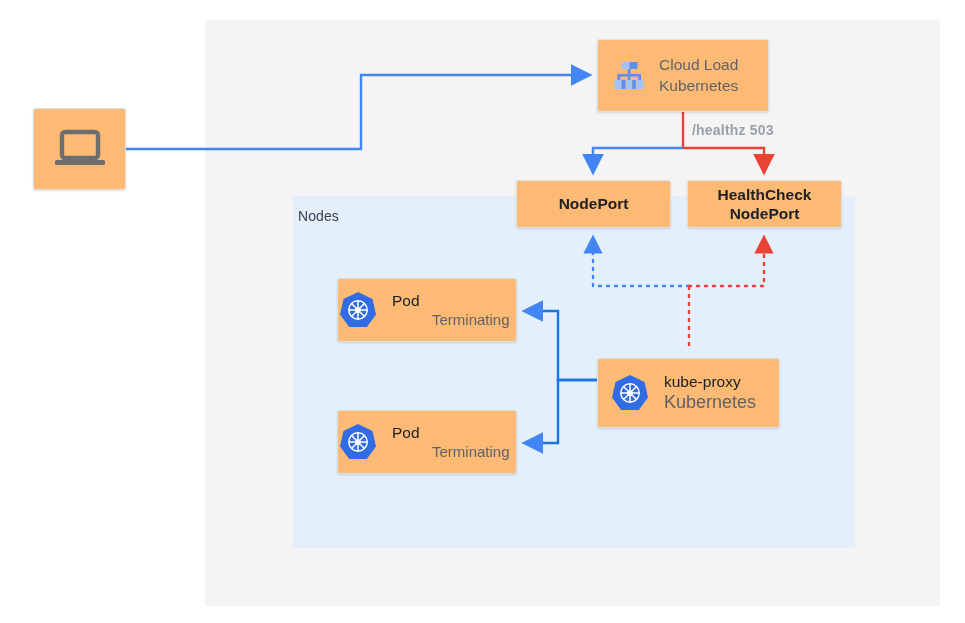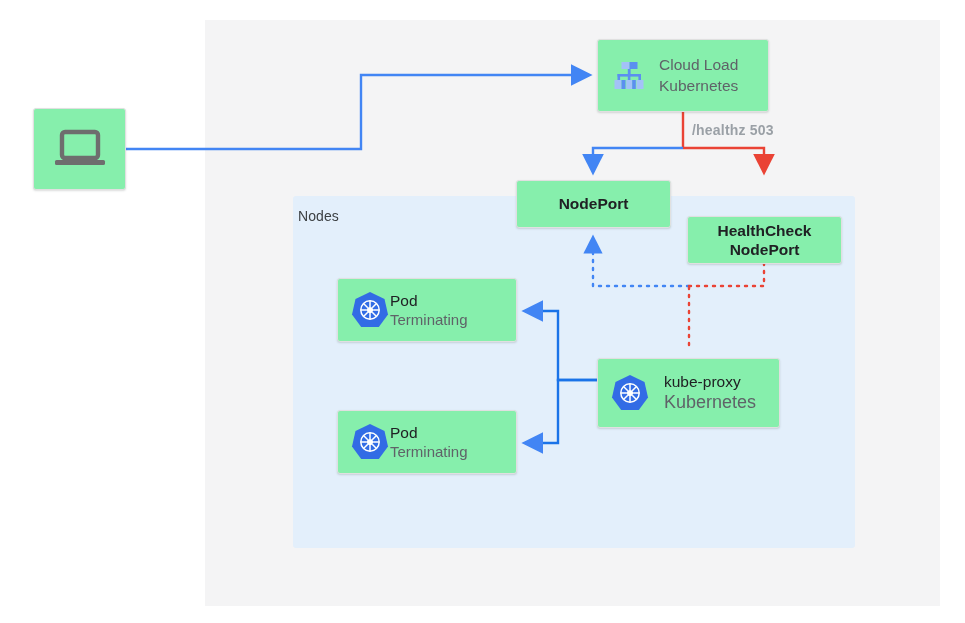--- a/index.html
+++ b/index.html
@@ -35,21 +35,21 @@
     position: absolute;
     left: 298px; top: 208px;
     font-size: 14px;
     color: #3c4043;
     letter-spacing: .1px;
   }
 
   
   .card {
     position: absolute;
-    background: #86efac;
+    background: #fdba74;
     border: 1px solid #e0e0e0;
     border-radius: 3px;
     box-shadow: 0 1px 2px rgba(60,64,67,.18);
     display: flex;
     align-items: center;
   }
 
   
   .laptop-card {
     left: 33px; top: 108px;
@@ -71,39 +71,40 @@
     color: #5f6368;
     line-height: 1.33;
   }
 
   
   .np-card {
     justify-content: center;
     text-align: center;
   }
   .nodeport-card { left: 516px; top: 180px; width: 155px; height: 48px; }
-  .hcnodeport-card { left: 687px; top: 180px; width: 155px; height: 48px; margin-top: 36px; }
+  .hcnodeport-card { left: 687px; top: 180px; width: 155px; height: 48px; }
   .np-text {
     font-size: 15.5px;
     font-weight: bold;
     color: #202124;
     line-height: 1.25;
   }
 
   
   .pod-card {
     width: 180px; height: 64px;
     left: 337px;
-    padding-left: 12px;
+    padding-left: 0;
+    gap: 14px;
   }
   .pod-one { top: 278px; }
   .pod-two { top: 410px; }
   .k8s-icon { width: 40px; height: 40px; flex: 0 0 40px; }
   .pod-title { font-size: 15.5px; color: #202124; line-height: 1.25; }
-  .pod-sub   { font-size: 15px; color: #5f6368; line-height: 1.3; }
+  .pod-sub   { font-size: 15px; color: #5f6368; line-height: 1.3; margin-left: 40px; }
 
   
   .kproxy-card {
     left: 597px; top: 358px;
     width: 183px; height: 70px;
     padding-left: 12px;
     gap: 14px;
   }
   .kp-title { font-size: 15.5px; color: #202124; line-height: 1.25; }
   .kp-sub   { font-size: 18px; color: #5f6368; line-height: 1.3; }

